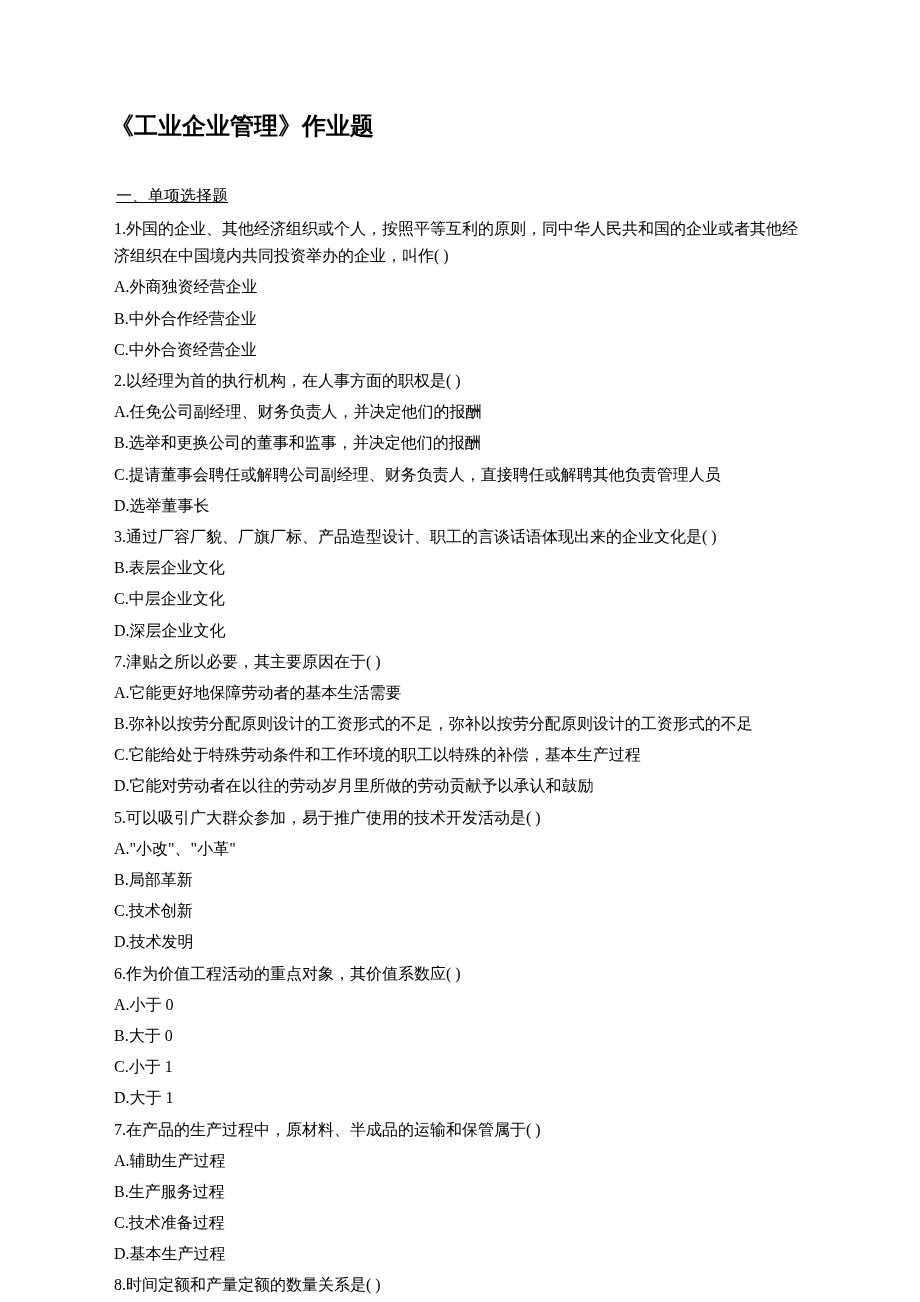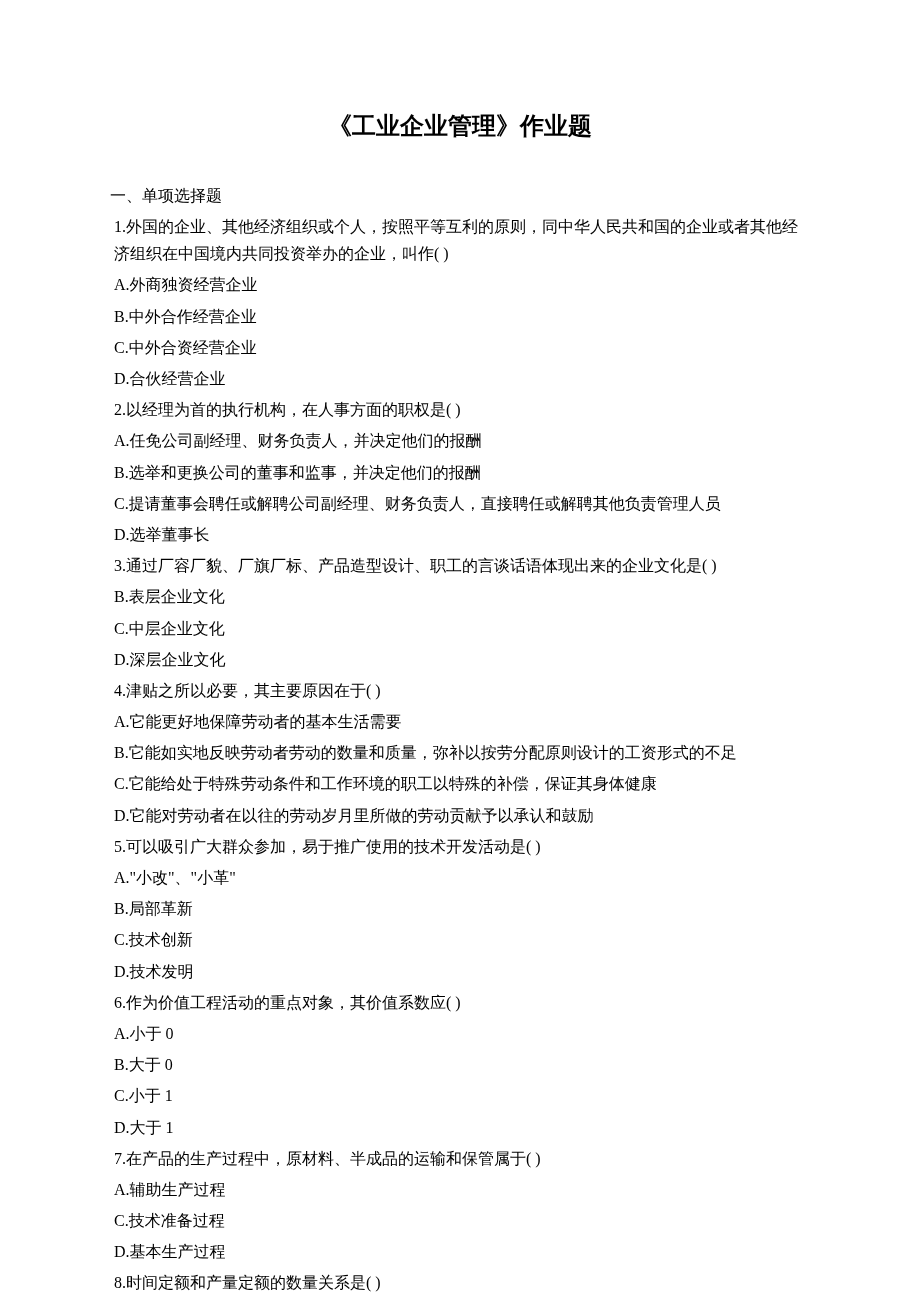--- a/index.html
+++ b/index.html
@@ -7,28 +7,29 @@
       font-size: 16px;
       line-height: 1.7;
       color: #000;
       background: #fff;
       margin: 0;
       padding: 90px 110px 100px 110px;
       width: 920px;
       box-sizing: border-box;
     }
     .title {
-      text-align: center;
+      text-align: left;
       font-size: 24px;
       font-weight: bold;
       font-family: "SimHei", "黑体", sans-serif;
       margin-bottom: 35px;
     }
     .section {
-      margin: 0;
+      margin: 6px;
+      text-decoration: underline;
     }
     .question {
       margin: 4px;
     }
     .option {
       margin: 4px;
     }
     p {
       margin: 0;
       padding: 0;
@@ -39,44 +40,44 @@
 
 <h1 class="title">《工业企业管理》作业题</h1>
 
 <p class="section">一、单项选择题</p>
 
 <div id="questions-root">
     <p class="question">1.外国的企业、其他经济组织或个人，按照平等互利的原则，同中华人民共和国的企业或者其他经济组织在中国境内共同投资举办的企业，叫作( )</p>
     <p class="option">A.外商独资经营企业</p>
     <p class="option">B.中外合作经营企业</p>
     <p class="option">C.中外合资经营企业</p>
-    <p class="option">D.合伙经营企业</p>
     <p class="question">2.以经理为首的执行机构，在人事方面的职权是( )</p>
     <p class="option">A.任免公司副经理、财务负责人，并决定他们的报酬</p>
     <p class="option">B.选举和更换公司的董事和监事，并决定他们的报酬</p>
     <p class="option">C.提请董事会聘任或解聘公司副经理、财务负责人，直接聘任或解聘其他负责管理人员</p>
     <p class="option">D.选举董事长</p>
     <p class="question">3.通过厂容厂貌、厂旗厂标、产品造型设计、职工的言谈话语体现出来的企业文化是( )</p>
     <p class="option">B.表层企业文化</p>
     <p class="option">C.中层企业文化</p>
     <p class="option">D.深层企业文化</p>
-    <p class="question">4.津贴之所以必要，其主要原因在于( )</p>
+    <p class="question">7.津贴之所以必要，其主要原因在于( )</p>
     <p class="option">A.它能更好地保障劳动者的基本生活需要</p>
-    <p class="option">B.它能如实地反映劳动者劳动的数量和质量，弥补以按劳分配原则设计的工资形式的不足</p>
-    <p class="option">C.它能给处于特殊劳动条件和工作环境的职工以特殊的补偿，保证其身体健康</p>
+    <p class="option">B.弥补以按劳分配原则设计的工资形式的不足，弥补以按劳分配原则设计的工资形式的不足</p>
+    <p class="option">C.它能给处于特殊劳动条件和工作环境的职工以特殊的补偿，基本生产过程</p>
     <p class="option">D.它能对劳动者在以往的劳动岁月里所做的劳动贡献予以承认和鼓励</p>
     <p class="question">5.可以吸引广大群众参加，易于推广使用的技术开发活动是( )</p>
     <p class="option">A."小改"、"小革"</p>
     <p class="option">B.局部革新</p>
     <p class="option">C.技术创新</p>
     <p class="option">D.技术发明</p>
     <p class="question">6.作为价值工程活动的重点对象，其价值系数应( )</p>
     <p class="option">A.小于 0</p>
     <p class="option">B.大于 0</p>
     <p class="option">C.小于 1</p>
     <p class="option">D.大于 1</p>
     <p class="question">7.在产品的生产过程中，原材料、半成品的运输和保管属于( )</p>
     <p class="option">A.辅助生产过程</p>
+    <p class="option">B.生产服务过程</p>
     <p class="option">C.技术准备过程</p>
     <p class="option">D.基本生产过程</p>
     <p class="question">8.时间定额和产量定额的数量关系是( )</p>
     <p class="option">A.成正比</p>
   </div>
 
 </body></html>

